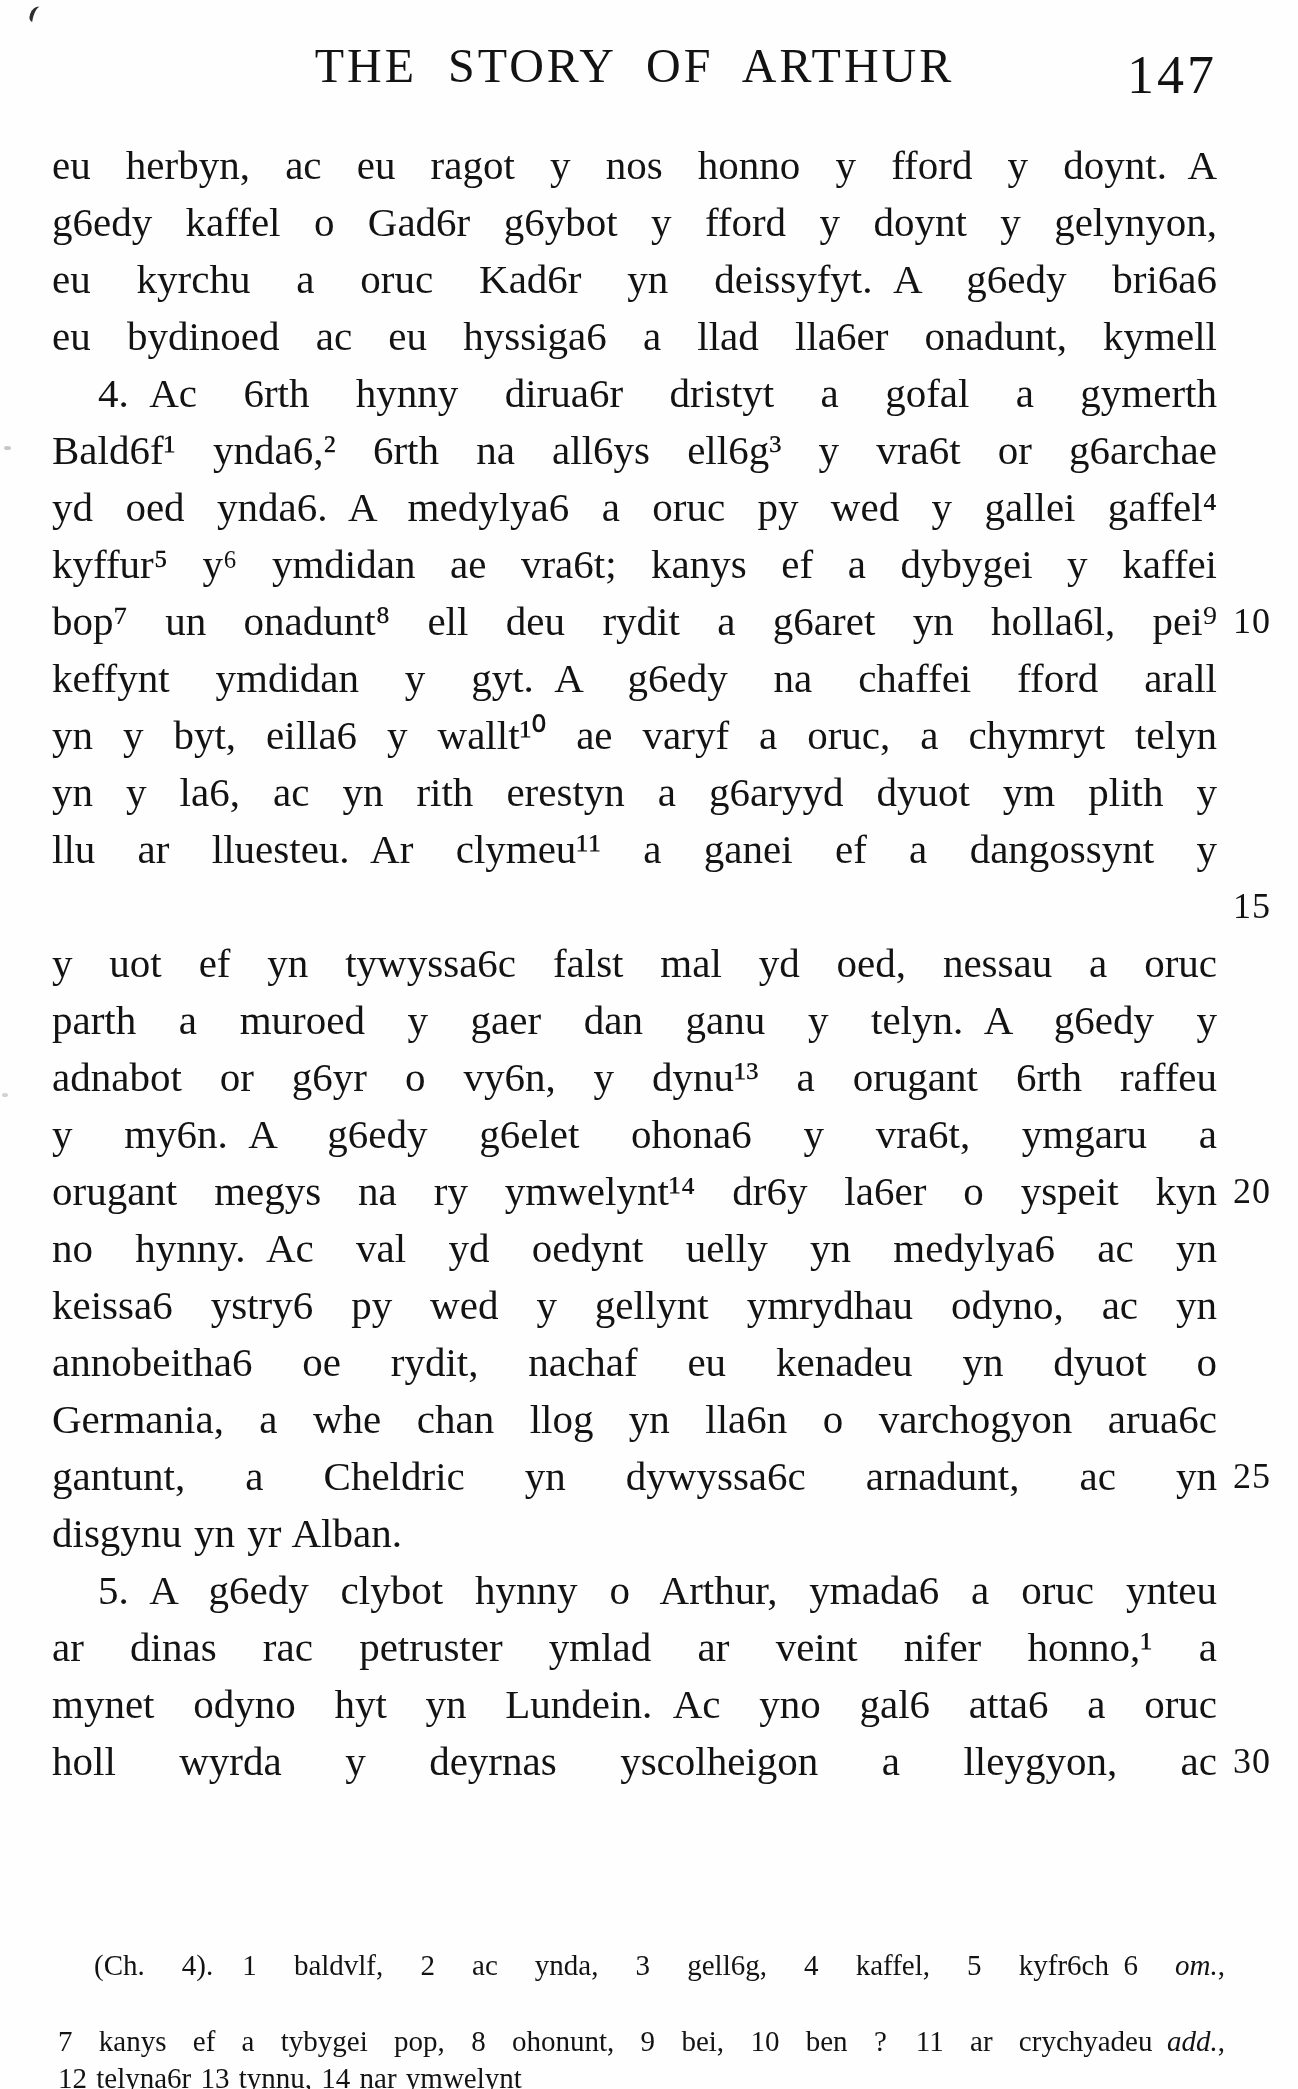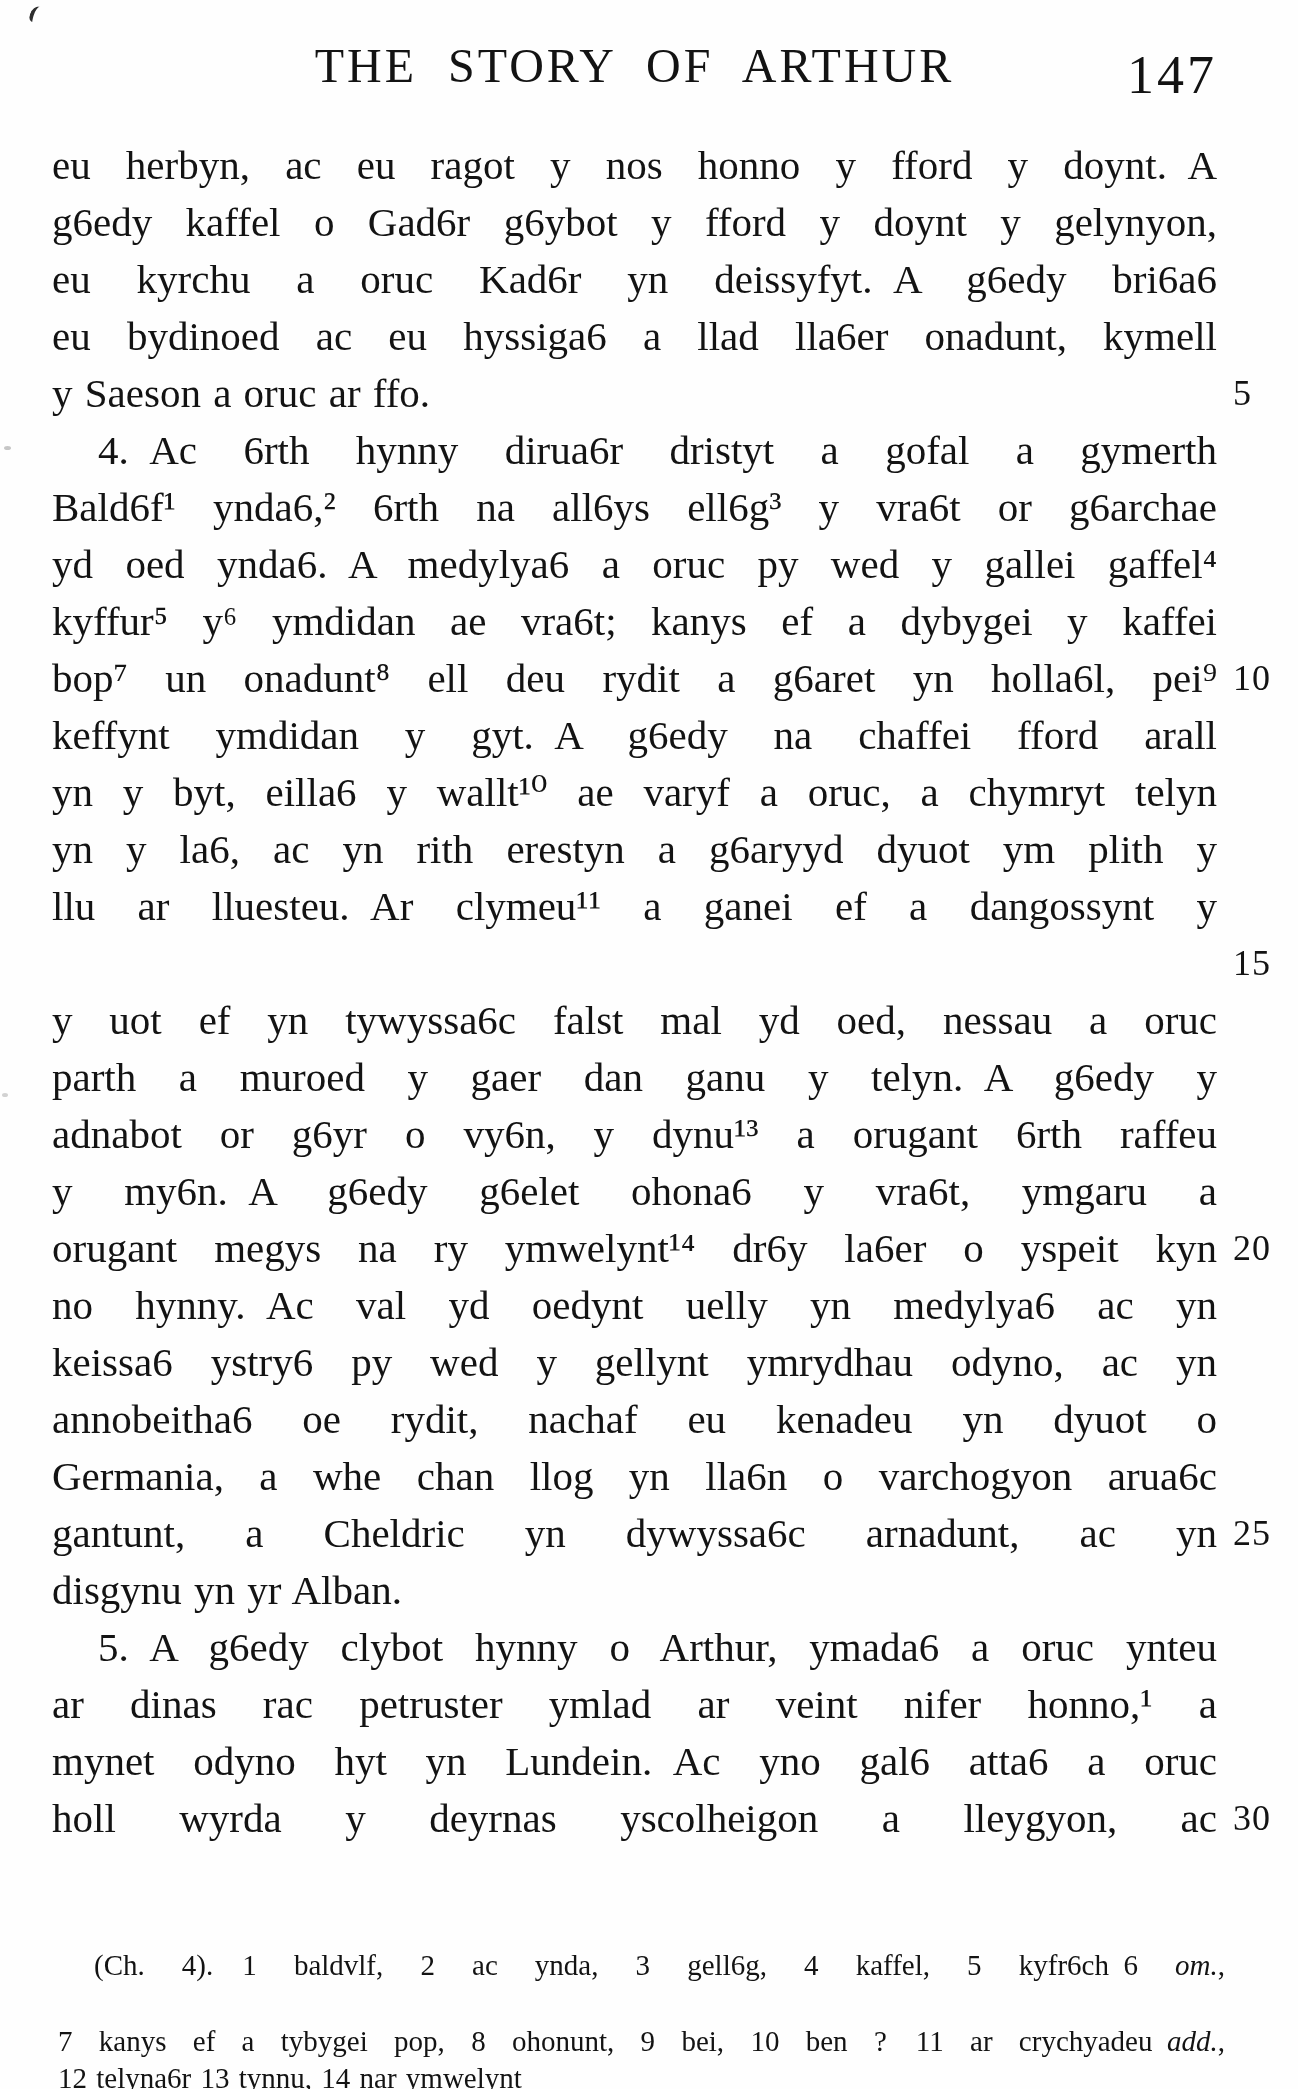--- a/index.html
+++ b/index.html
@@ -31,21 +31,21 @@
 
   
   .textcol { position: absolute; top: 137px; left: 52px; width: 1165px; }
   .bl {
     position: relative;
     height: 57px; line-height: 57px;
     font-size: 41px;
     word-spacing: 2px;
     overflow: visible;
   }
-  .j  { text-align: justify; text-align-last: justify; }
+  .j  { text-align: justify; text-align-last: justify; font-family: Liberation Serif, serif; }
   .nj { text-align: left; }
   .ind { padding-left: 46px; }
   .p5 { }
   .num {
     position: absolute; left: calc(100% + 16px); top: 0;
     font-size: 36px; line-height: 57px;
     letter-spacing: 1px;
     text-align: left;
   }
 
@@ -90,21 +90,20 @@
   <div class="header">
     <span class="title">THE STORY OF ARTHUR</span>
     <span class="pageno">147</span>
   </div>
 
   <div class="textcol">
     <div class="bl j"><span>eu herbyn, ac eu ragot y nos honno y fford y doynt. A</span></div>
     <div class="bl j"><span>g6edy kaffel o Gad6r g6ybot y fford y doynt y gelynyon,</span></div>
     <div class="bl j"><span>eu kyrchu a oruc Kad6r yn deissyfyt. A g6edy bri6a6</span></div>
     <div class="bl j"><span>eu bydinoed ac eu hyssiga6 a llad lla6er onadunt, kymell</span></div>
-    <div class="bl nj"><span>y Saeson a oruc ar ffo.</span><span class="num">5</span></div>
     <div class="bl j ind"><span>4. Ac 6rth hynny dirua6r dristyt a gofal a gymerth</span></div>
     <div class="bl j"><span>Bald6f¹ ynda6,² 6rth na all6ys ell6g³ y vra6t or g6archae</span></div>
     <div class="bl j"><span>yd oed ynda6. A medylya6 a oruc py wed y gallei gaffel⁴</span></div>
     <div class="bl j"><span>kyffur⁵ y⁶ ymdidan ae vra6t; kanys ef a dybygei y kaffei</span></div>
     <div class="bl j"><span>bop⁷ un onadunt⁸ ell deu rydit a g6aret yn holla6l, pei⁹</span><span class="num">10</span></div>
     <div class="bl j"><span>keffynt ymdidan y gyt. A g6edy na chaffei fford arall</span></div>
     <div class="bl j"><span>yn y byt, eilla6 y wallt¹⁰ ae varyf a oruc, a chymryt telyn</span></div>
     <div class="bl j"><span>yn y la6, ac yn rith erestyn a g6aryyd dyuot ym plith y</span></div>
     <div class="bl j"><span>llu ar lluesteu. Ar clymeu¹¹ a ganei ef a dangossynt y</span></div>
     <div class="bl j"><span class="num">15</span></div>

